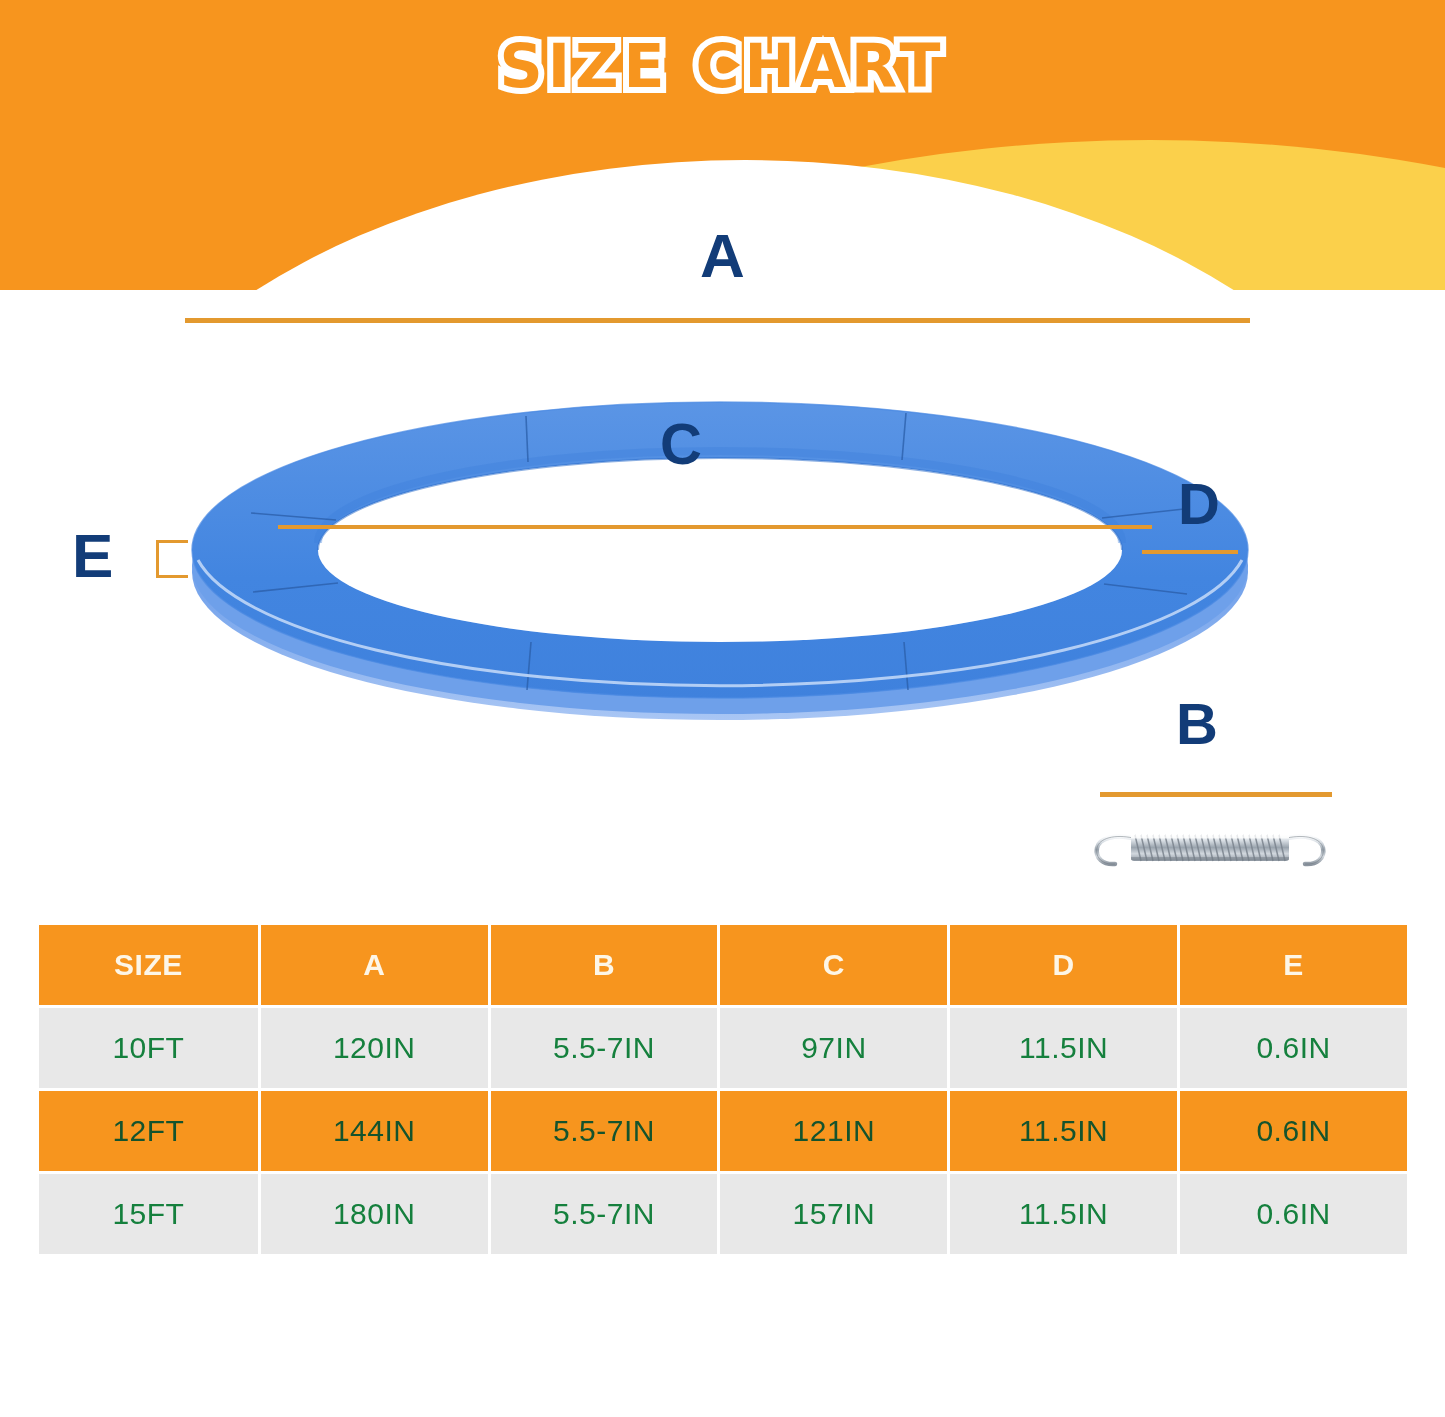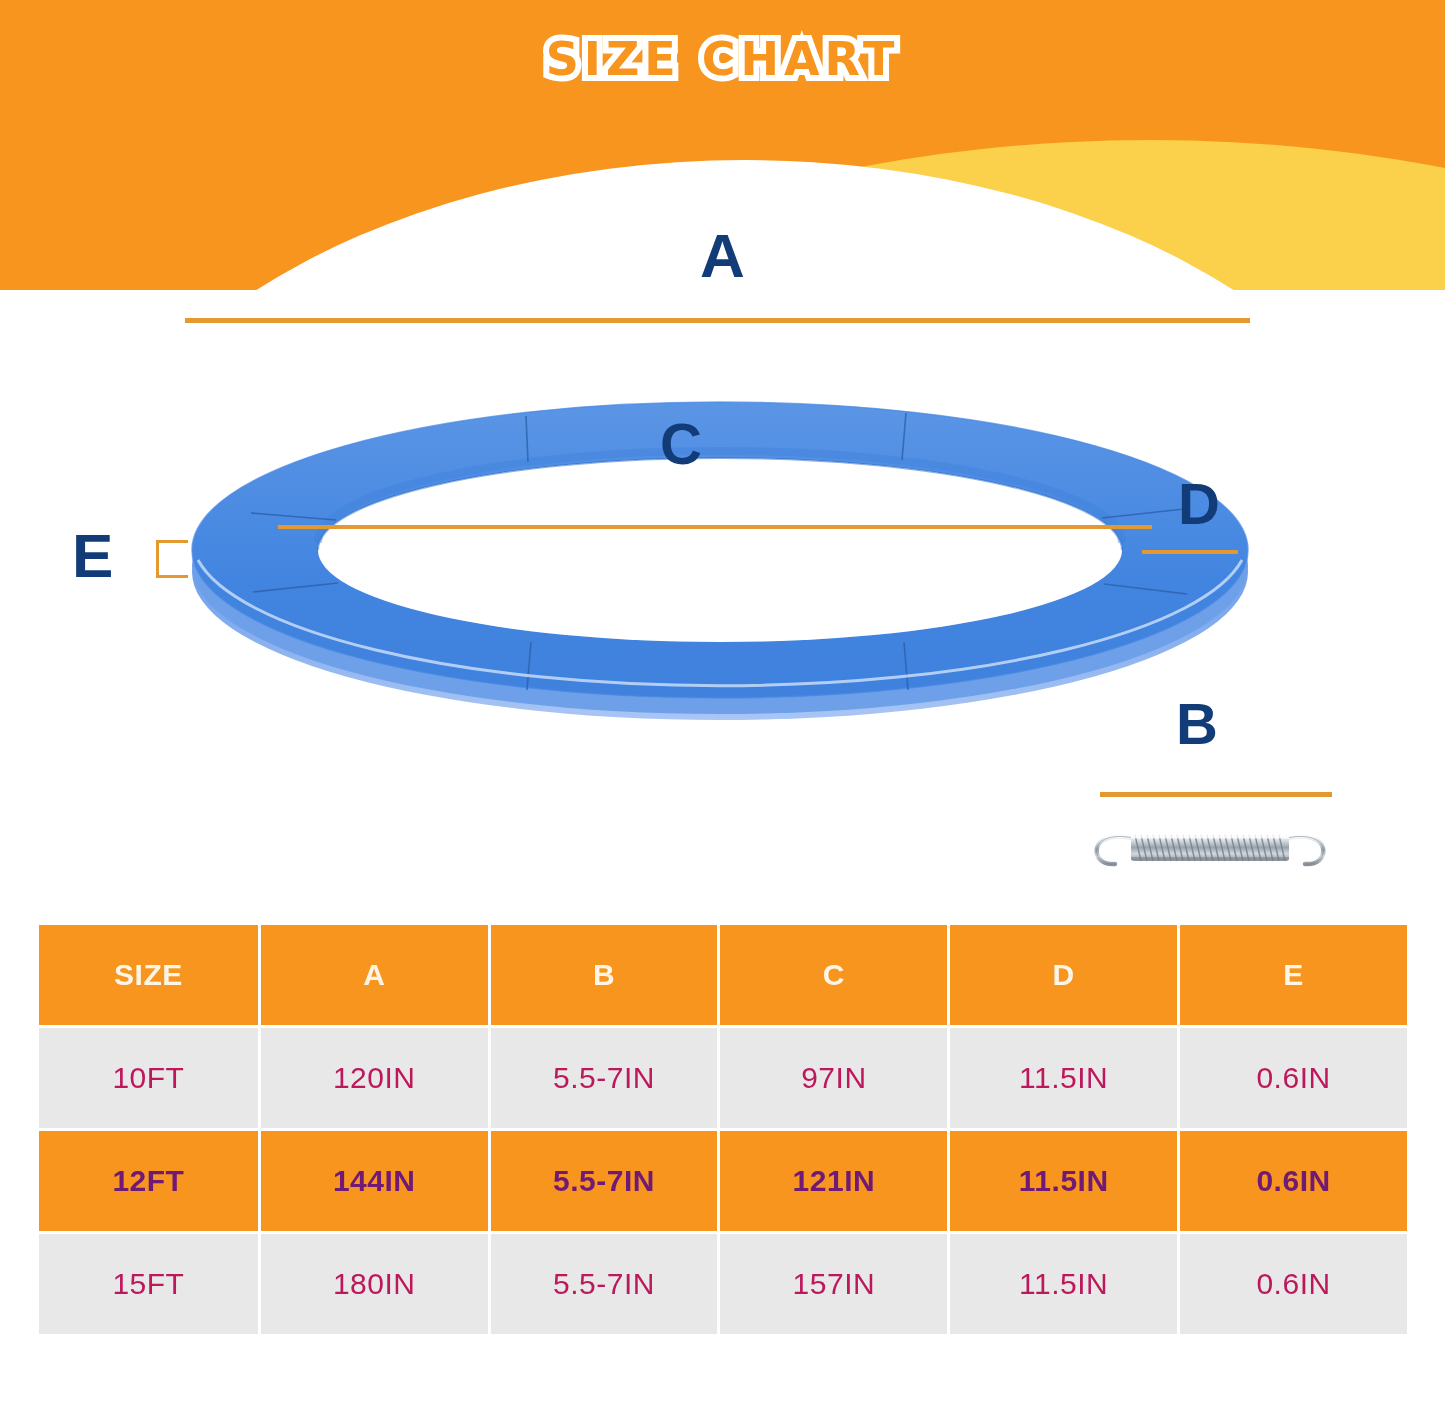--- a/index.html
+++ b/index.html
@@ -31,21 +31,21 @@
   .header-white-curve {
     position:absolute;
     left: 50px; top: 160px;
     width: 1390px; height: 900px;
     background:#ffffff;
     border-radius: 50%;
   }
   .title {
     position:absolute; left:0; top:36px; width:1445px;
     text-align:center;
-    font-size: 46px;
+    font-size: 60px;
     font-weight: 800;
     letter-spacing: 5px;
     color:#F7951E;
     -webkit-text-stroke: 12px #ffffff;
     paint-order: stroke fill;
     font-family:"DejaVu Sans", sans-serif;
     z-index:4;
     line-height: 1.0;
   }
 
@@ -95,45 +95,45 @@
 
   
   .table {
     position:absolute; left:36px; top:922px;
     width:1374px;
     border-collapse: separate;
     border-spacing: 3px 3px;
     table-layout: fixed;
   }
   .table td, .table th {
-    height:100px;
+    height:80px;
     text-align:center;
     vertical-align:middle;
     font-size:30px;
     font-weight:700;
     font-family:"Liberation Sans", sans-serif;
     letter-spacing:0.5px;
   }
   .col-size { width:218px; }
   .col-m { width:226px; }
   th {
     background:#F7951E;
     color:#FDF6E7;
     font-size:29px;
     letter-spacing:1.5px;
   }
   tr.row-light td {
     background:#E8E8E8;
-    color:#be185d;
+    color:#15803d;
     font-weight:400;
   }
   tr.row-orange td {
     background:#F7951E;
-    color:#701a75;
-    font-weight:700;
+    color:#14532d;
+    font-weight:400;
   }
 </style>
 </head>
 <body>
 
 <div class="page">
 
   <div class="header-band">
     <div class="header-orange"></div>
     <div class="header-yellow-curve"></div>

